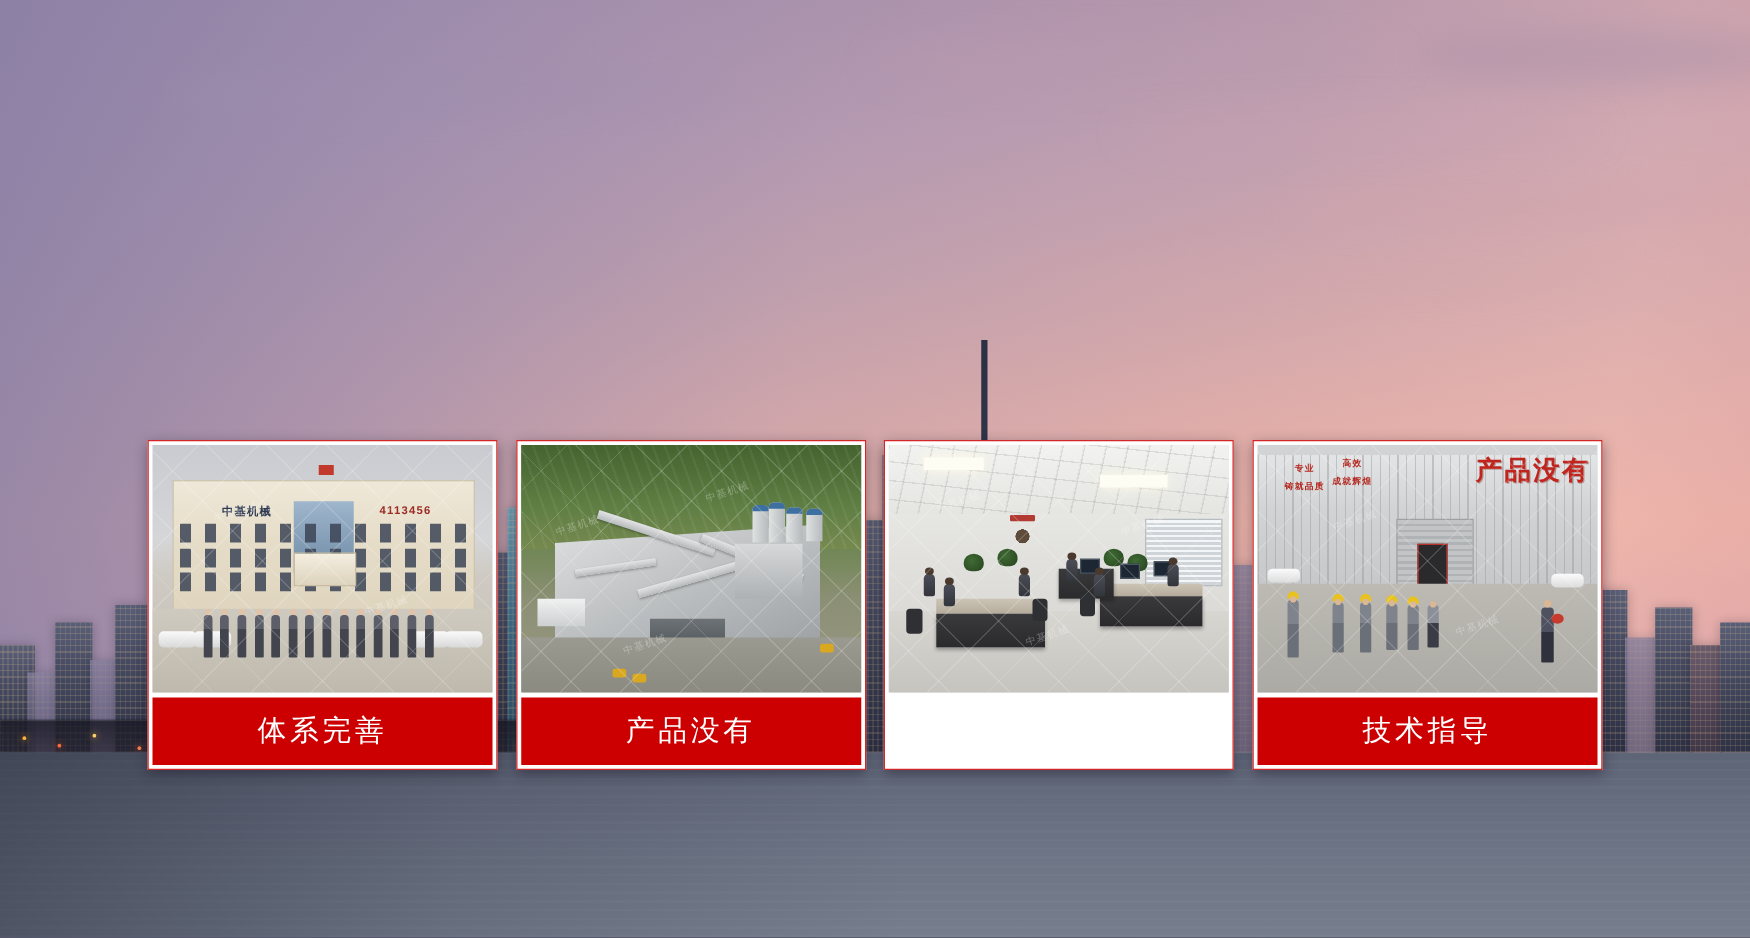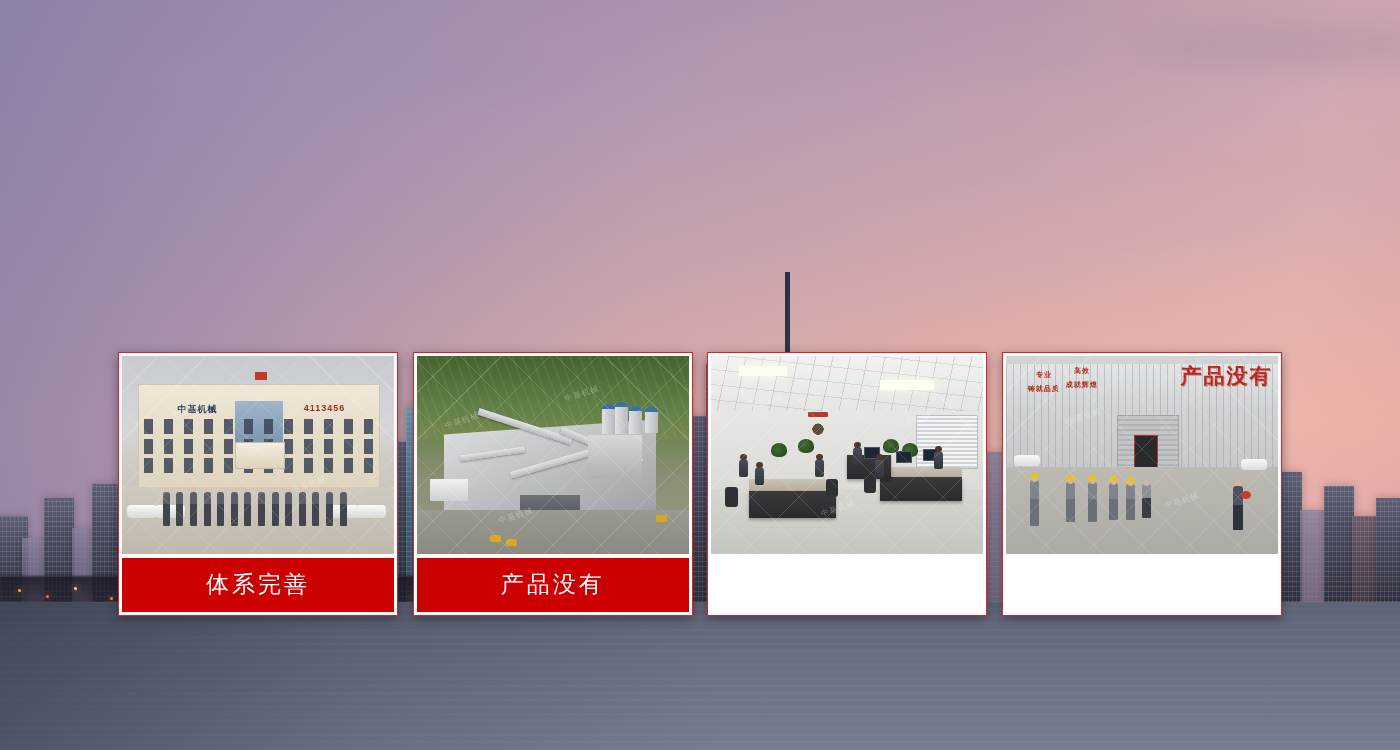--- a/index.html
+++ b/index.html
@@ -591,16 +591,17 @@
           <span class="head"></span>
         </div>
         <div class="boss" style="right:13%;bottom:12%;">
           <span class="head"></span>
         </div>
         <div class="helmet-red" style="right:10%;bottom:28%;"></div>
         <div class="mesh"></div>
         <div class="wm" style="left:22%;top:28%;">中基机械</div>
         <div class="wm" style="left:58%;top:70%;">中基机械</div>
       </div>
+      <div class="card-label">技术指导</div>
     </div>
 
   </div>
 </div>
 
 </body></html>

